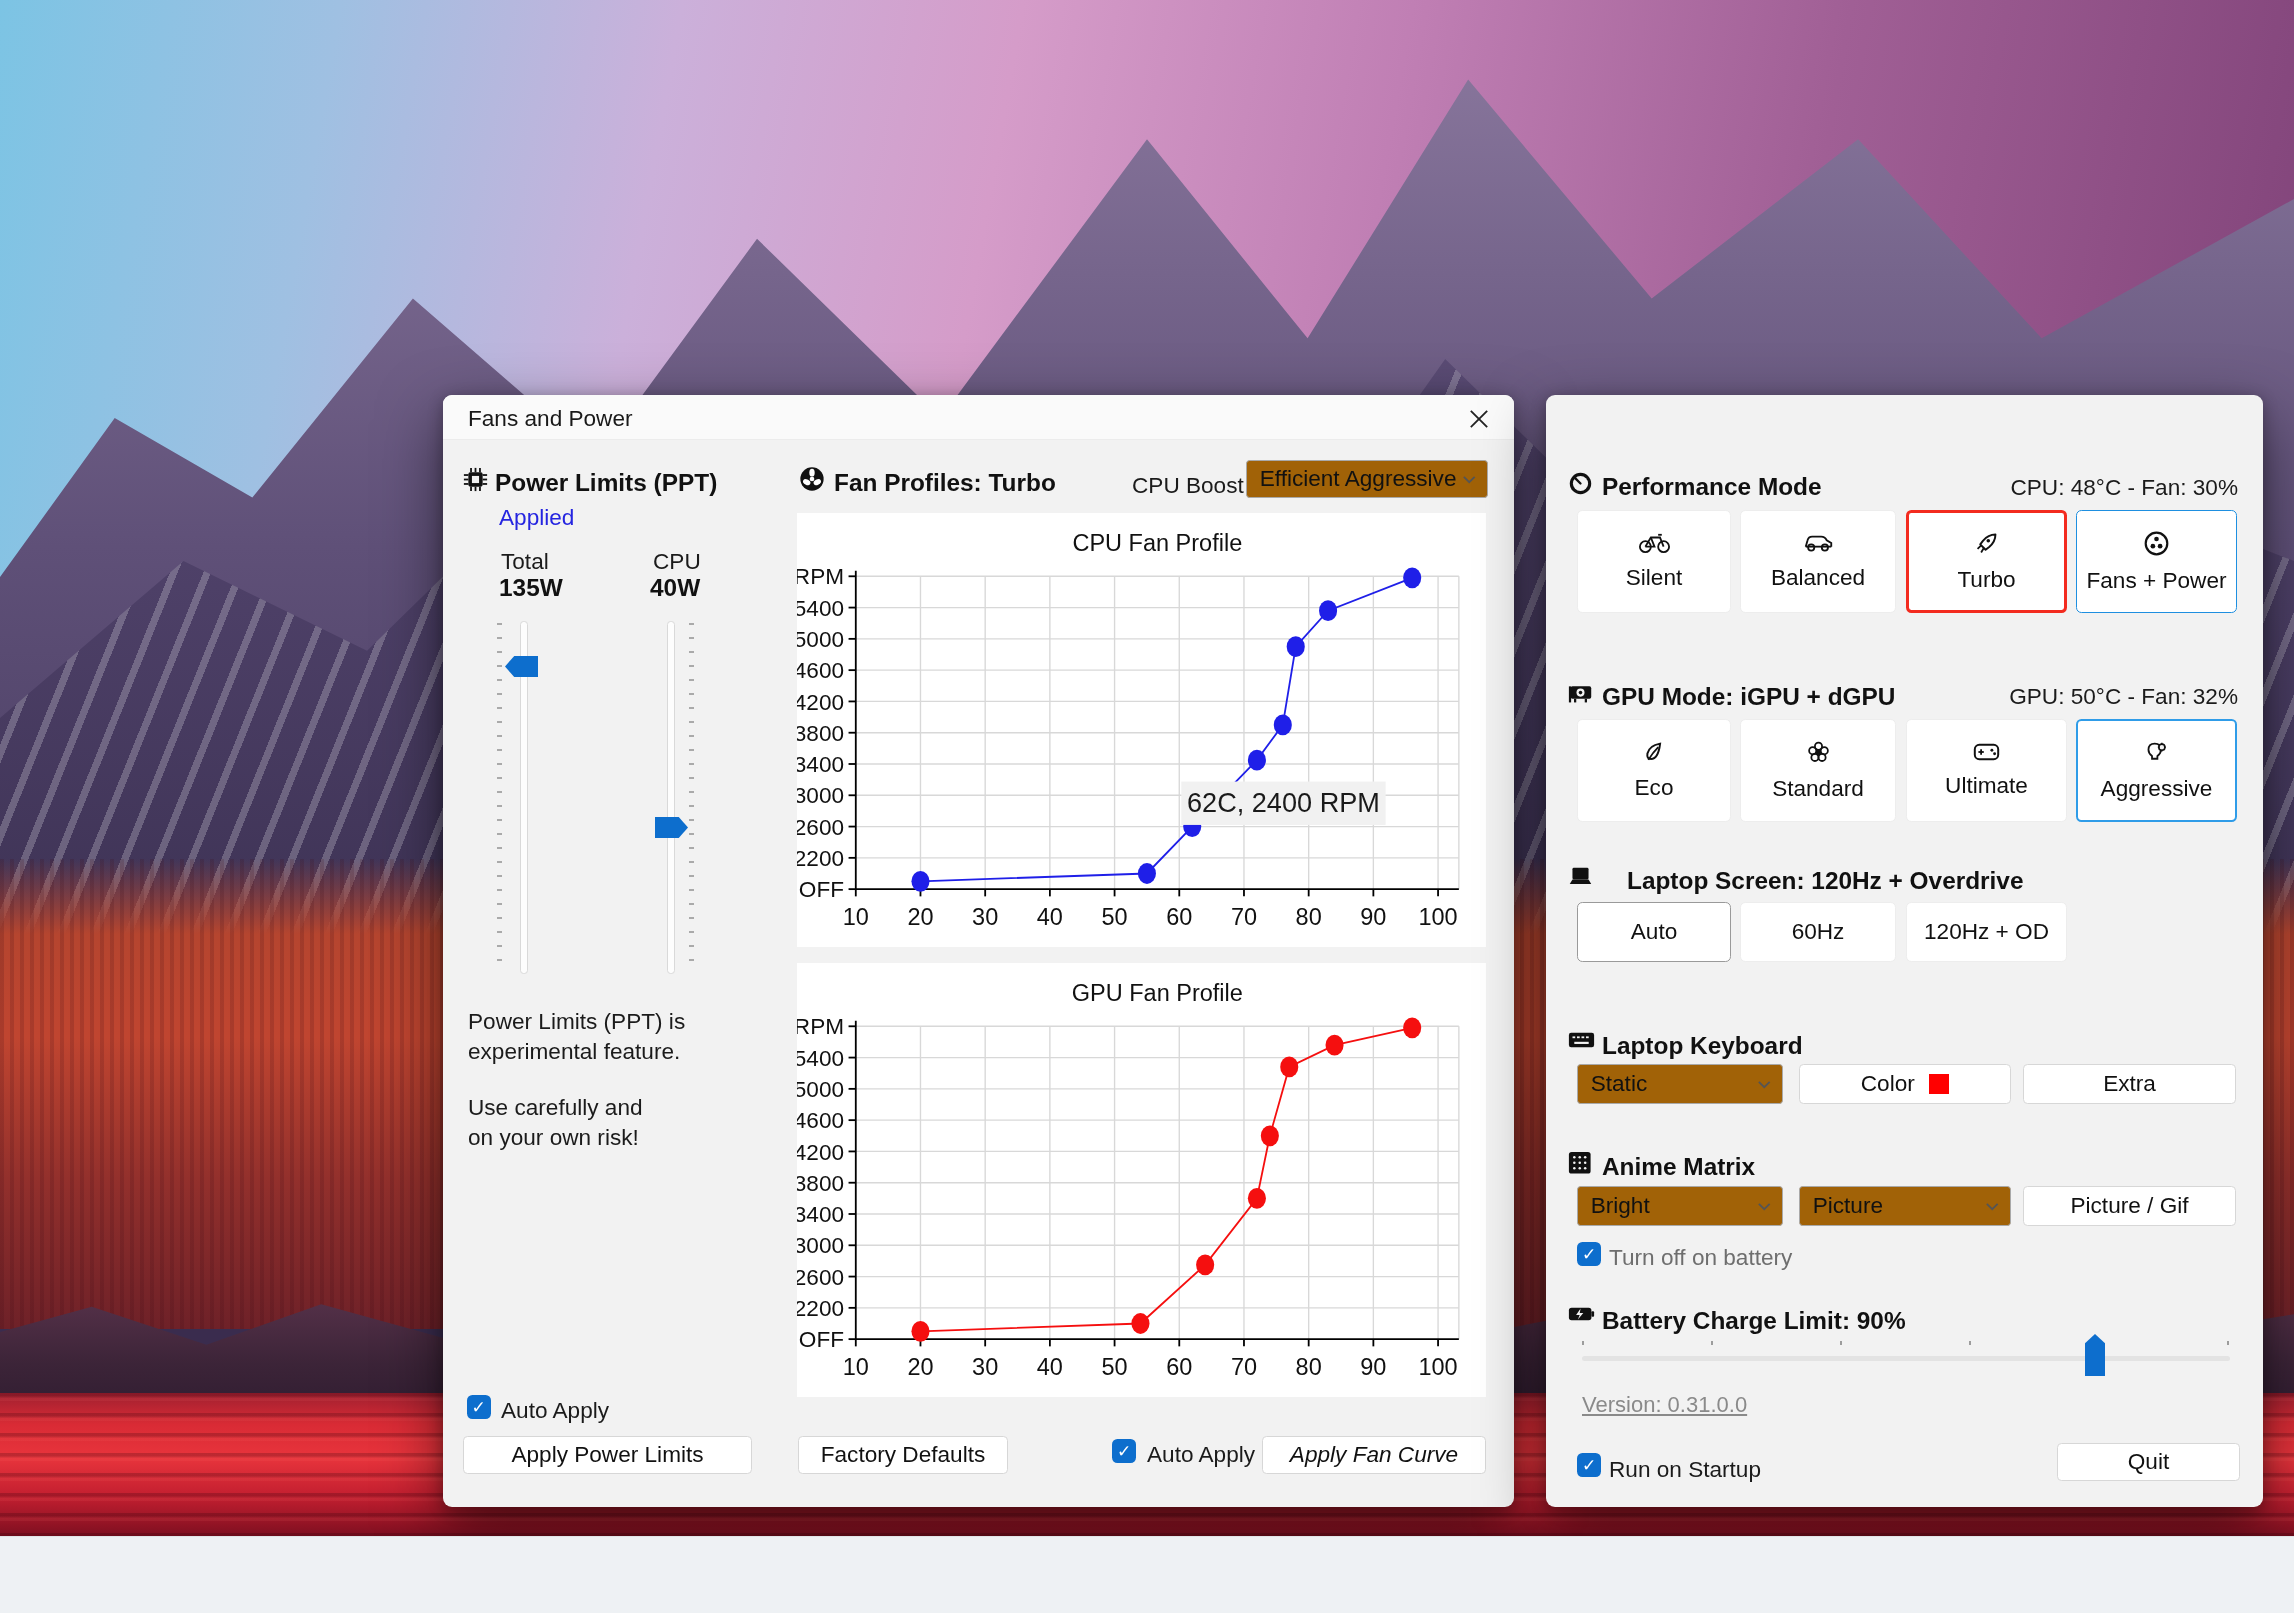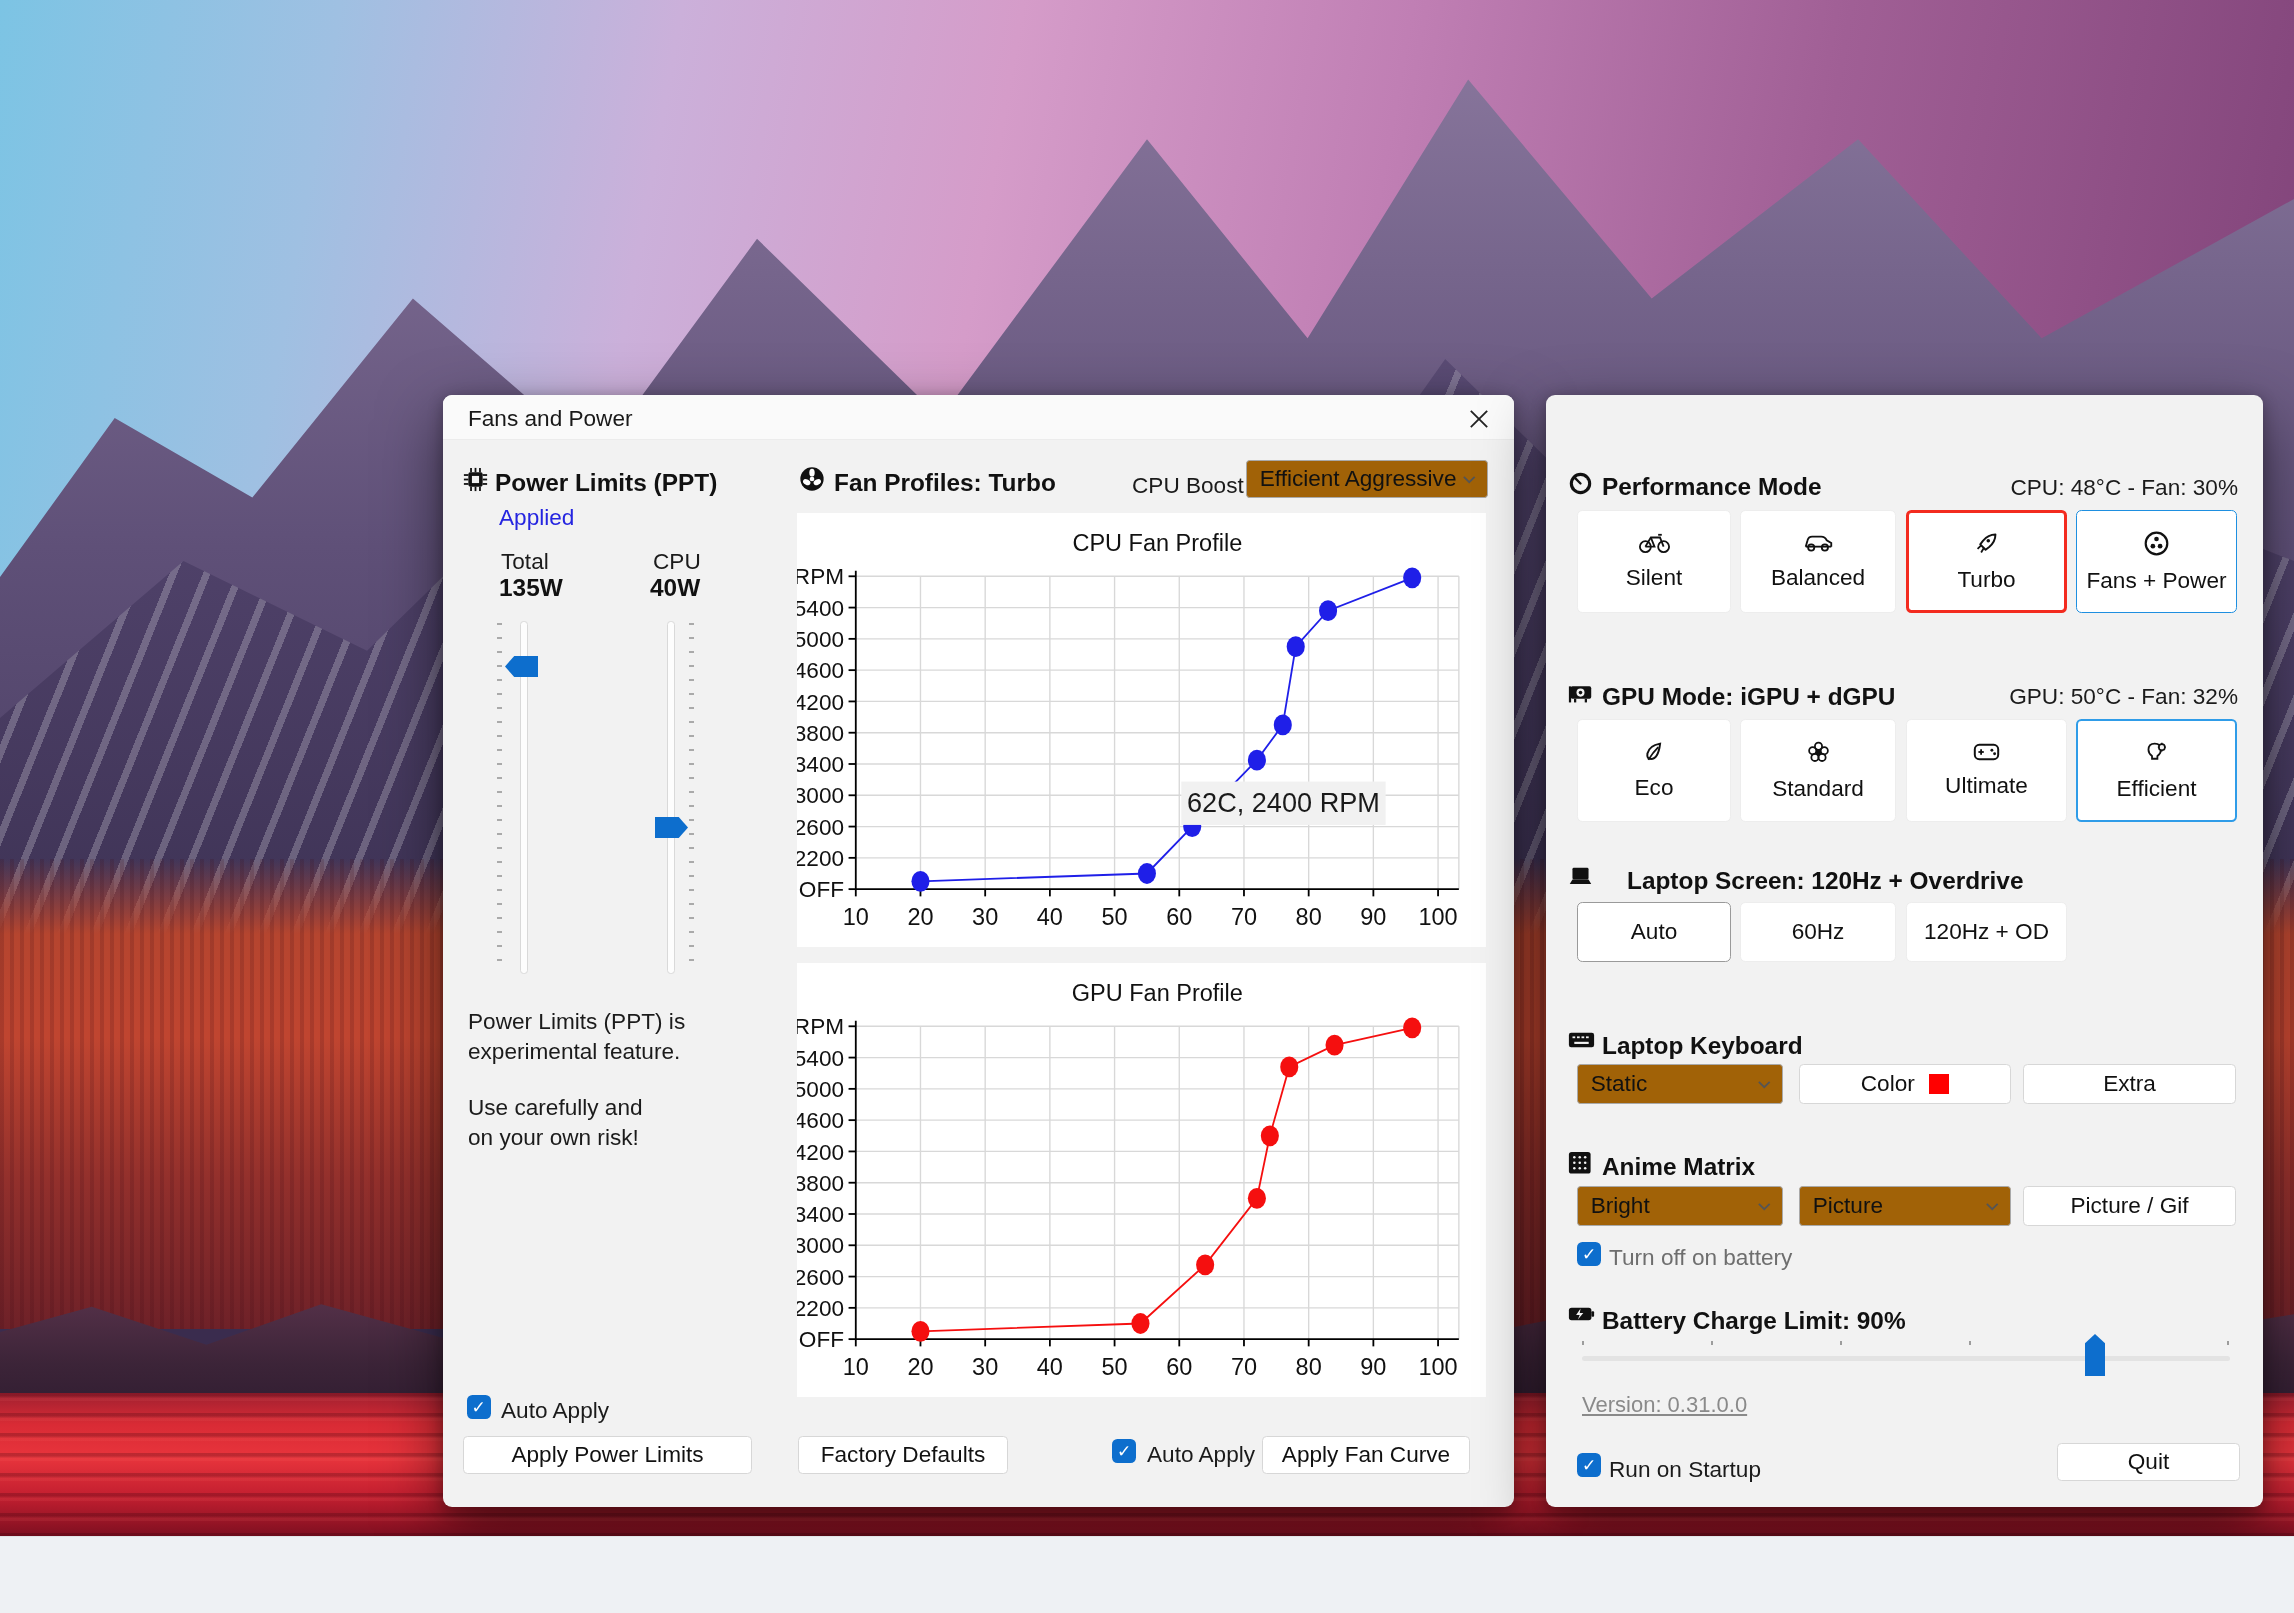--- a/index.html
+++ b/index.html
@@ -314,21 +314,21 @@
           <ellipse cx="594.5111111111111" cy="90.75999999999999" rx="10" ry="11.5" fill="#f50f0f"></ellipse>
           <ellipse cx="680.3777777777777" cy="71.73000000000002" rx="10" ry="11.5" fill="#f50f0f"></ellipse>
         </svg>
     </div>
 
     <div class="abs btn" style="left:355px; top:1041px; width:210px; height:38px;">Factory Defaults</div>
     <div class="abs cb" style="left:669px; top:1044px;">
         <span>✓</span>
       </div>
     <div class="abs body-text" style="left:704px; top:1047px;">Auto Apply</div>
-    <div class="abs btn" style="left:819px; top:1041px; width:208px; height:38px;">Apply Fan Curve</div>
+    <div class="abs btn" style="left:819px; top:1041px; width:224px; height:38px;font-style:italic;">Apply Fan Curve</div>
   </div>
 
   <div class="abs win" style="left:1546px; top:395px; width:717px; height:1112px;">
 
     <svg class="abs" style="left:22px; top:76px;" width="25" height="25" viewBox="0 0 28 28">
       <circle cx="14" cy="14" r="12" fill="#111"></circle>
       <circle cx="14" cy="14" r="8.5" fill="#f2f2f2"></circle>
       <line x1="14" y1="14" x2="8" y2="8" stroke="#111" stroke-width="2.6" stroke-linecap="round"></line>
     </svg>
     <div class="abs hdr" style="left:56px; top:78px;">Performance Mode</div>
@@ -420,21 +420,21 @@
       <svg width="25" height="25" viewBox="0 0 28 28">
         <path d="M9 18 Q5 15 5 11 Q5 4 12 4 Q19 4 19 11 Q19 15 15 18 L15 21 L9 21 Z" fill="none" stroke="#111" stroke-width="2"></path>
         <circle cx="20" cy="8" r="3.4" fill="#f2f2f2" stroke="#111" stroke-width="1.8"></circle>
         <g stroke="#111" stroke-width="1.6">
             <line x1="20" y1="3" x2="20" y2="5"></line>
             <line x1="20" y1="11" x2="20" y2="13"></line>
             <line x1="15.5" y1="8" x2="17.5" y2="8"></line>
             <line x1="22.5" y1="8" x2="24.5" y2="8"></line>
           </g>
       </svg>
-      <span>Efficient</span>
+      <span>Aggressive</span>
     </div>
 
     <svg class="abs" style="left:22px; top:470px;" width="25" height="23.5" viewBox="0 0 28 26">
       <rect x="5" y="3" width="18" height="13" rx="1.5" fill="#111"></rect>
       <path d="M2 21 L5 16 L23 16 L26 21 Z" fill="#111"></path>
     </svg>
     <div class="abs hdr" style="left:56px; top:472px;margin-left:25px;">Laptop Screen: 120Hz + Overdrive</div>
 
     <div class="abs mode-btn" style="left:31px; top:507px; width:154px; height:60px; border:1.8px solid #9a9a9a;">
       <span>Auto</span>

